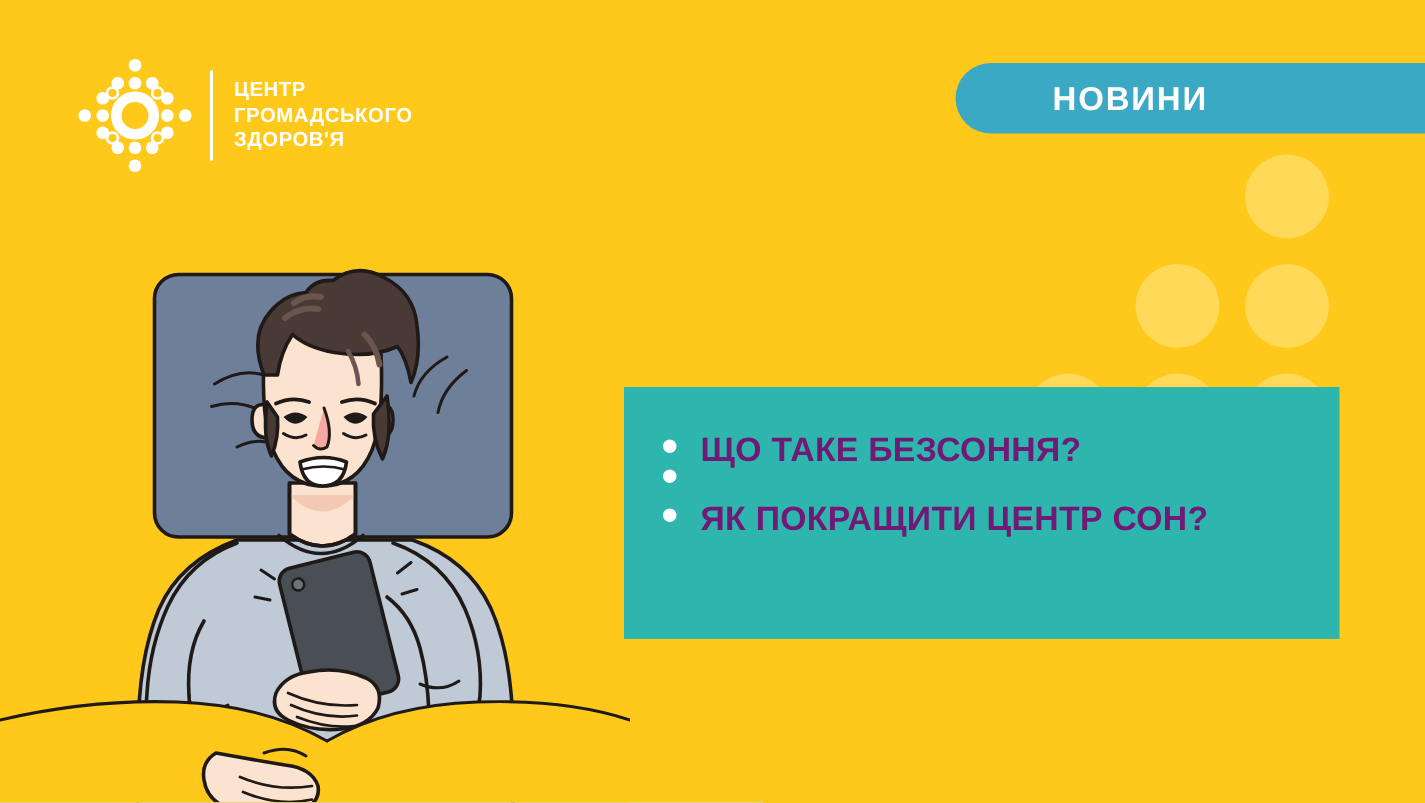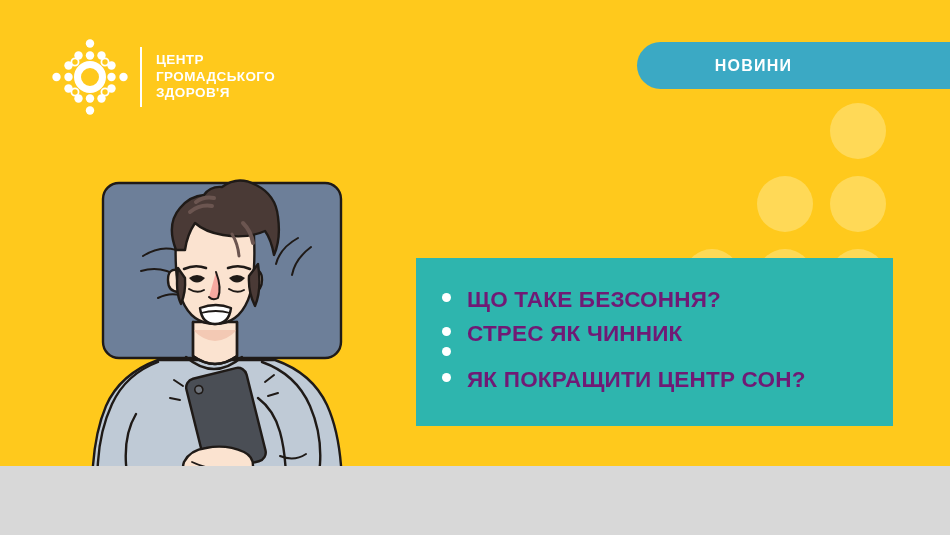--- a/index.html
+++ b/index.html
@@ -3,21 +3,21 @@
 <meta charset="utf-8">
 <style>
   html, body {
     margin: 0;
     padding: 0;
     background: #d8d8d8;
   }
   #page {
     position: relative;
     width: 950px;
-    height: 466px;
+    height: 535px;
     overflow: hidden;
     background: #FFC91C;
     font-family: "Liberation Sans", sans-serif;
   }
 
   
   .dotfield {
     position: absolute;
     top: 0; right: 0;
     width: 300px; height: 360px;
@@ -68,21 +68,21 @@
     border-radius: 24px 0 0 24px;
     display: flex;
     align-items: center;
     justify-content: center;
     padding-right: 80px;
     box-sizing: border-box;
   }
   .news-banner span {
     color: #ffffff;
     font-weight: bold;
-    font-size: 16px;
+    font-size: 22px;
     letter-spacing: 1.2px;
   }
 
   
   .bullets-panel {
     position: absolute;
     left: 416px; top: 258px;
     width: 477px; height: 168px;
     background: #2EB5AE;
     box-sizing: border-box;
@@ -332,24 +332,20 @@
     </svg>
   </div>
 
   <div class="bullets-panel">
 
     <div class="bullet-row">
       <span class="bullet-dot"></span>
       <span class="bullet-text">ЩО ТАКЕ БЕЗСОННЯ?</span>
     </div>
 
-    <div class="bullet-row">
-      <span class="bullet-dot"></span>
-      <span class="bullet-text">СТРЕС ЯК ЧИННИК</span>
-    </div>
 
     <div class="bullet-row">
       <span class="bullet-dot"></span>
     </div>
 
     <div class="bullet-row">
       <span class="bullet-dot"></span>
       <span class="bullet-text">ЯК ПОКРАЩИТИ ЦЕНТР СОН?</span>
     </div>
 

